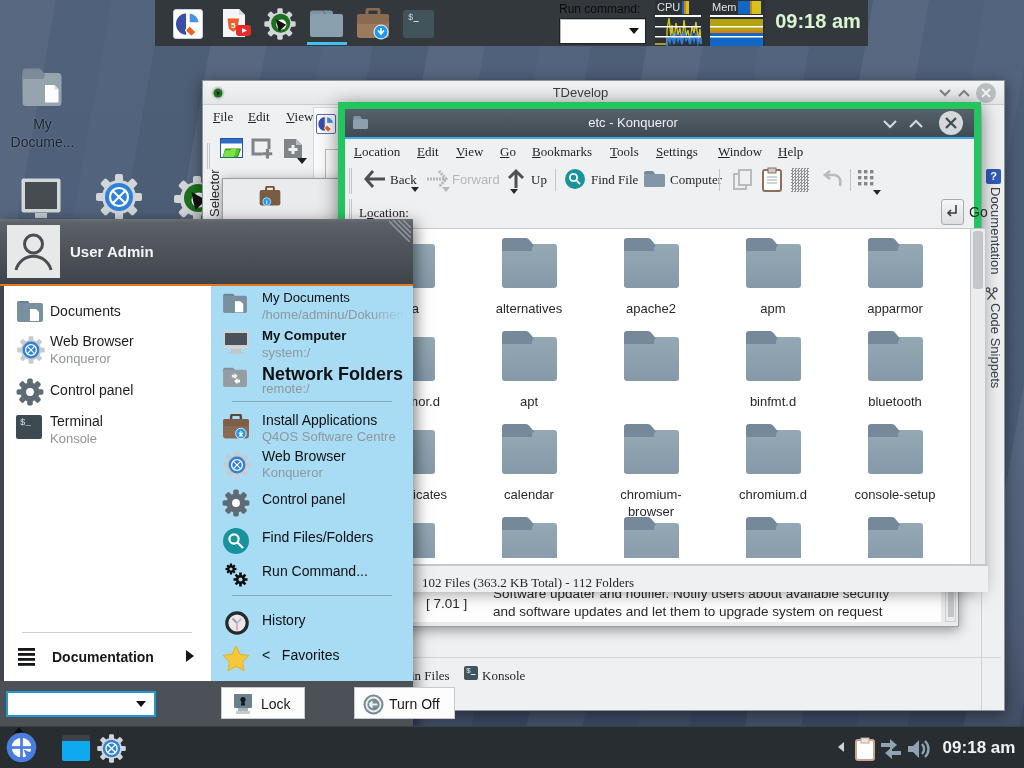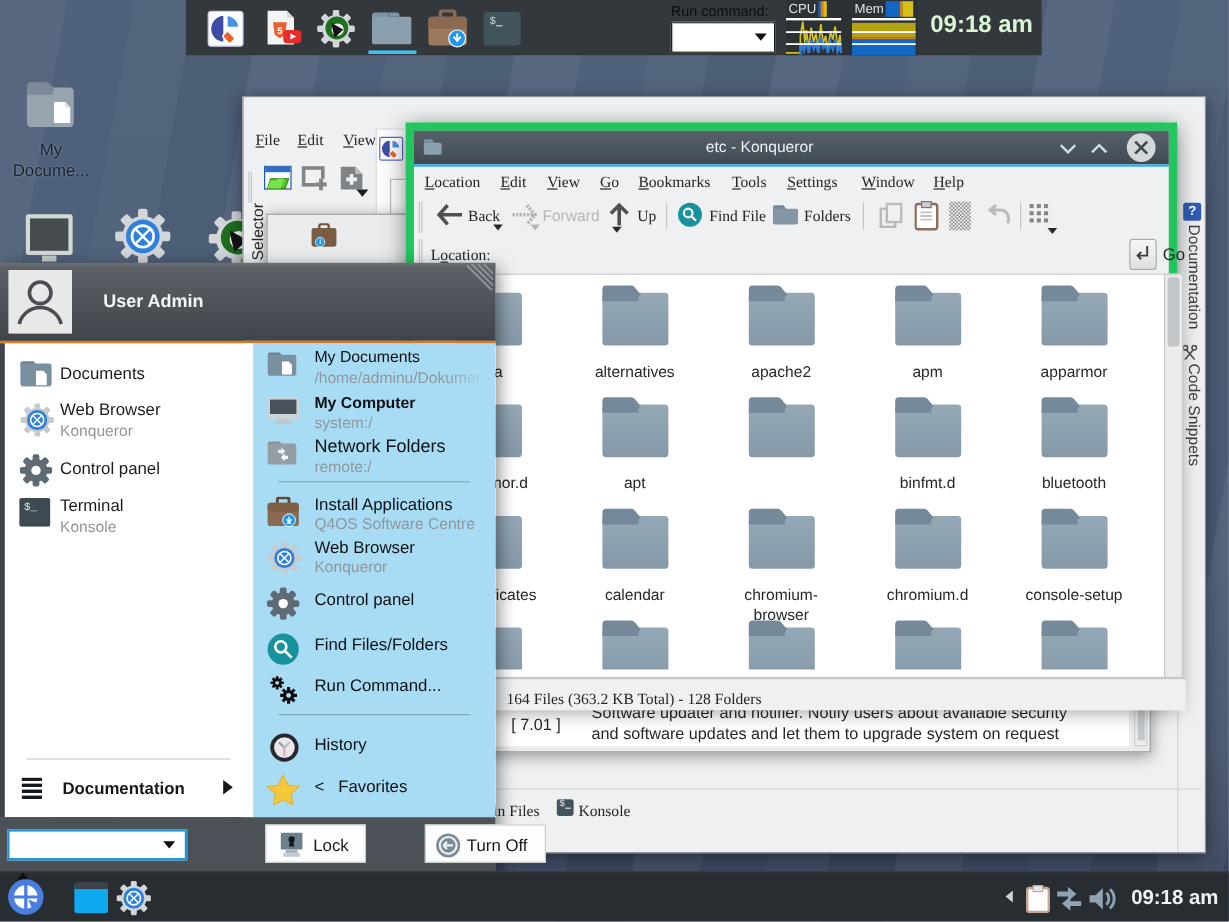--- a/index.html
+++ b/index.html
@@ -169,20 +169,39 @@
         <rect x="55" y="26" width="53" height="1.5" fill="#fff"></rect>
         <rect x="55" y="36" width="53" height="1.5" fill="#fff"></rect>
       </g>
     </svg>
   </div>
 
   <div class="abs" style="left:772px;top:10px;width:92px;text-align:center;font-size:20px;font-weight:bold;color:#d9f6d2;">09:18 am</div>
 
   <div class="win" style="left:202px;top:80px;width:803px;height:631px;border:1px solid #8f9496;box-shadow:0 3px 14px rgba(0,0,0,.45);">
 
+    <div class="abs" style="left:0;top:0;width:100%;height:24px;background:linear-gradient(#f2f3f4,#e4e6e7);border-bottom:1px solid #c9cdd0;">
+      <svg class="abs" style="left:8px;top:5px;" width="14" height="14" viewBox="0 0 50 50">
+        <circle cx="25" cy="25" r="23" fill="#c9ced1"></circle>
+        <circle cx="25" cy="25" r="16" fill="#1d701d"></circle>
+        <path d="M20 18 l12 7 l-9 8 q-2-8-3-15" fill="#111"></path>
+      </svg>
+      <div class="abs" style="left:0;right:46px;top:4px;text-align:center;font-size:13px;color:#3a3e41;">TDevelop</div>
+      <svg class="abs" style="right:52px;top:6px;" width="14" height="12">
+          <path d="M2 3 l5 5 l5-5" stroke="#7d8386" stroke-width="2" fill="none"></path>
+        </svg>
+      <svg class="abs" style="right:33px;top:6px;" width="14" height="12">
+          <path d="M2 9 l5-5 l5 5" stroke="#7d8386" stroke-width="2" fill="none"></path>
+        </svg>
+      <div class="abs" style="right:8px;top:2px;width:20px;height:20px;border-radius:50%;background:#b9bec1;">
+        <svg width="20" height="20">
+            <path d="M6 6 l8 8 m0-8 l-8 8" stroke="#f2f3f4" stroke-width="2"></path>
+          </svg>
+      </div>
+    </div>
 
     <div class="abs lbl13" style="left:10px;top:28px;"><u>F</u>ile</div>
     <div class="abs lbl13" style="left:45px;top:28px;"><u>E</u>dit</div>
     <div class="abs lbl13" style="left:83px;top:28px;"><u>V</u>iew</div>
 
     <div class="abs" style="left:4px;top:62px;width:3px;height:26px;border-left:1px solid #c2c6c9;border-right:1px solid #c2c6c9;"></div>
     <svg class="abs" style="left:17px;top:57px;" width="25" height="23" viewBox="0 0 25 23">
       <rect x="0.5" y="0.5" width="22" height="19" fill="#fdfdfe" stroke="#2356b0"></rect>
       <rect x="1" y="1" width="21" height="4.5" fill="#2e6cc8"></rect>
       <path d="M3 19 l2.5-8 h15 l-3 8 z" fill="#4fd01f" stroke="#2c8a12"></path>
@@ -299,21 +318,21 @@
     <svg class="abs" style="left:219px;top:59px;" width="22" height="22">
       <circle cx="11" cy="11" r="10" fill="#18939e"></circle>
       <circle cx="9.5" cy="9.5" r="3.6" fill="none" stroke="#fff" stroke-width="1.8"></circle>
       <line x1="12" y1="12" x2="16" y2="16" stroke="#fff" stroke-width="1.8"></line>
     </svg>
     <div class="abs lbl13" style="left:246px;top:63px;">Find File</div>
     <svg class="abs" style="left:299px;top:61px;" width="22" height="18">
       <path d="M0 3 q0-2 2-2 h7 l2.5 3.5 h-11.5 z" fill="#74899b"></path>
       <rect x="0" y="4" width="21" height="13" rx="1.5" fill="#8296a6"></rect>
     </svg>
-    <div class="abs lbl13" style="left:325px;top:63px;">Folders</div>
+    <div class="abs lbl13" style="left:325px;top:63px;">Computer</div>
     <div class="abs" style="left:374px;top:60px;height:22px;border-left:1px solid #c2c6c9;"></div>
     <svg class="abs" style="left:386px;top:59px;" width="24" height="24">
       <rect x="3" y="6" width="12" height="15" fill="none" stroke="#b8bcbf" stroke-width="2"></rect>
       <rect x="8" y="2" width="12" height="15" fill="#eff0f1" stroke="#b8bcbf" stroke-width="2"></rect>
     </svg>
     <svg class="abs" style="left:417px;top:58px;" width="22" height="26">
       <rect x="1" y="3" width="18" height="21" rx="2" fill="#fff" stroke="#8d6e5a" stroke-width="2"></rect>
       <rect x="6" y="1" width="8" height="5" fill="#c9cdd0" stroke="#8d6e5a"></rect>
       <g stroke="#c0c4c7" stroke-width="1.5">
           <line x1="5" y1="10" x2="15" y2="10"></line>
@@ -349,21 +368,21 @@
         </svg>
     </div>
     <div class="abs" style="left:624px;top:95px;font-size:14px;color:#232629;">Go</div>
 
     <div class="abs" style="left:4px;top:119px;width:621px;height:337px;background:#fff;border:1px solid #c6c9cc;border-right:none;"></div>
     <div class="abs" style="left:625px;top:119px;width:16px;height:337px;background:#eaecee;border:1px solid #c6c9cc;">
       <div class="abs" style="left:2px;top:2px;width:10px;height:58px;background:#c3c7ca;border-radius:3px;"></div>
     </div>
 
     <div class="abs" style="left:0;top:456px;width:643px;height:27px;background:#eff0f1;border-top:1px solid #c6c9cc;">
-      <div class="abs lbl13" style="left:77px;top:9px;">164 Files (363.2 KB Total) - 128 Folders</div>
+      <div class="abs lbl13" style="left:77px;top:9px;">102 Files (363.2 KB Total) - 112 Folders</div>
     </div>
   </div>
 
   <div class="abs" style="left:344px;top:223px;width:621px;height:335px;overflow:hidden;">
     <div id="grid">
         <div class="abs" style="left:13px;top:14px;width:100px;text-align:center;">
       <svg width="57" height="52" viewBox="0 0 57 52">
         <defs>
               <linearGradient id="fg00" x1="0" y1="0" x2="0" y2="1">
                 <stop offset="0" stop-color="#94a8b5"></stop>
@@ -627,21 +646,21 @@
 
   <div class="abs" style="left:0;top:219px;width:413px;height:507px;box-shadow:3px 4px 14px rgba(0,0,0,.5);">
 
     <div class="abs" style="left:0;top:0;width:100%;height:65px;background:linear-gradient(#6a7076 0,#5b6167 6%,#3e444a 100%);">
       <div class="abs" style="left:7px;top:6px;width:53px;height:53px;background:#e7e8e8;">
         <svg width="53" height="53" viewBox="0 0 53 53">
           <circle cx="26.5" cy="19" r="9" fill="none" stroke="#4a4e52" stroke-width="3"></circle>
           <path d="M9 45 a18 18 0 0 1 35 0" fill="none" stroke="#4a4e52" stroke-width="3"></path>
         </svg>
       </div>
-      <div class="abs" style="left:70px;top:24px;font-size:15px;font-weight:bold;color:#f4f7f9;margin-left:16px;">User Admin</div>
+      <div class="abs" style="left:70px;top:24px;font-size:15px;font-weight:bold;color:#f4f7f9;">User Admin</div>
       <svg class="abs" style="right:2px;top:1px;" width="22" height="22">
         <g stroke="#8f959a" stroke-width="1.6">
             <line x1="4" y1="0" x2="22" y2="18"></line>
             <line x1="9" y1="0" x2="22" y2="13"></line>
             <line x1="14" y1="0" x2="22" y2="8"></line>
             <line x1="0" y1="1" x2="21" y2="22"></line>
           </g>
       </svg>
     </div>
     <div class="abs" style="left:0;top:65px;width:100%;height:2px;background:#e2771d;"></div>
@@ -750,21 +769,21 @@
         <div class="abs" style="left:262px;top:109px;font-size:13.2px;font-weight:bold;color:#0e1113;">My Computer</div>
         <div class="abs" style="left:262px;top:126px;font-size:13px;color:#8f989d;">system:/</div>
         <div class="abs" style="left:222px;top:147px;"><svg width="26" height="22" viewBox="0 0 28 24">
             <path d="M1 4 q0-2 2-2 h9 l3 4 h-14z" fill="#87909a"></path>
             <rect x="1" y="4" width="26" height="19" rx="2" fill="#949ca4"></rect>
             <g fill="#fff">
               <path d="M13 16.5 l3.5-3.5 l0 2 l3 0 l0 3 l-3 0 l0 2 z"></path>
               <path d="M17 11 l-3.5 3.5 l0-2 l-3 0 l0-3 l3 0 l0-2 z" opacity=".85"></path>
             </g>
           </svg></div>
-        <div class="abs" style="left:262px;top:145px;font-size:15px;font-weight:normal;color:#0e1113;">Network Folders</div>
+        <div class="abs" style="left:262px;top:145px;font-size:18px;font-weight:bold;color:#0e1113;">Network Folders</div>
         <div class="abs" style="left:262px;top:162px;font-size:13px;color:#8f989d;">remote:/</div>
         <div class="abs" style="left:232px;top:182px;width:160px;border-top:1px solid #7fa9bd;"></div>
         <div class="abs" style="left:222px;top:195px;"><svg width="28" height="26" viewBox="0 0 34 32">
             <rect x="11" y="1" width="12" height="9" rx="2" fill="none" stroke="#5f4936" stroke-width="3"></rect>
             <rect x="1" y="6" width="32" height="24" rx="3" fill="#8a6b52"></rect>
             <rect x="1" y="6" width="32" height="9" rx="3" fill="#7d5f47"></rect>
             <circle cx="23" cy="24" r="6.5" fill="#1d99f3" stroke="#fff"></circle>
             <path d="M23 20.5 v4.5 m-2.5-2 l2.5 3 l2.5-3 M20.5 27 h5" stroke="#fff" stroke-width="1.4" fill="none"></path>
           </svg></div>
         <div class="abs" style="left:262px;top:193px;font-size:14px;color:#0e1113;">Install Applications</div>

